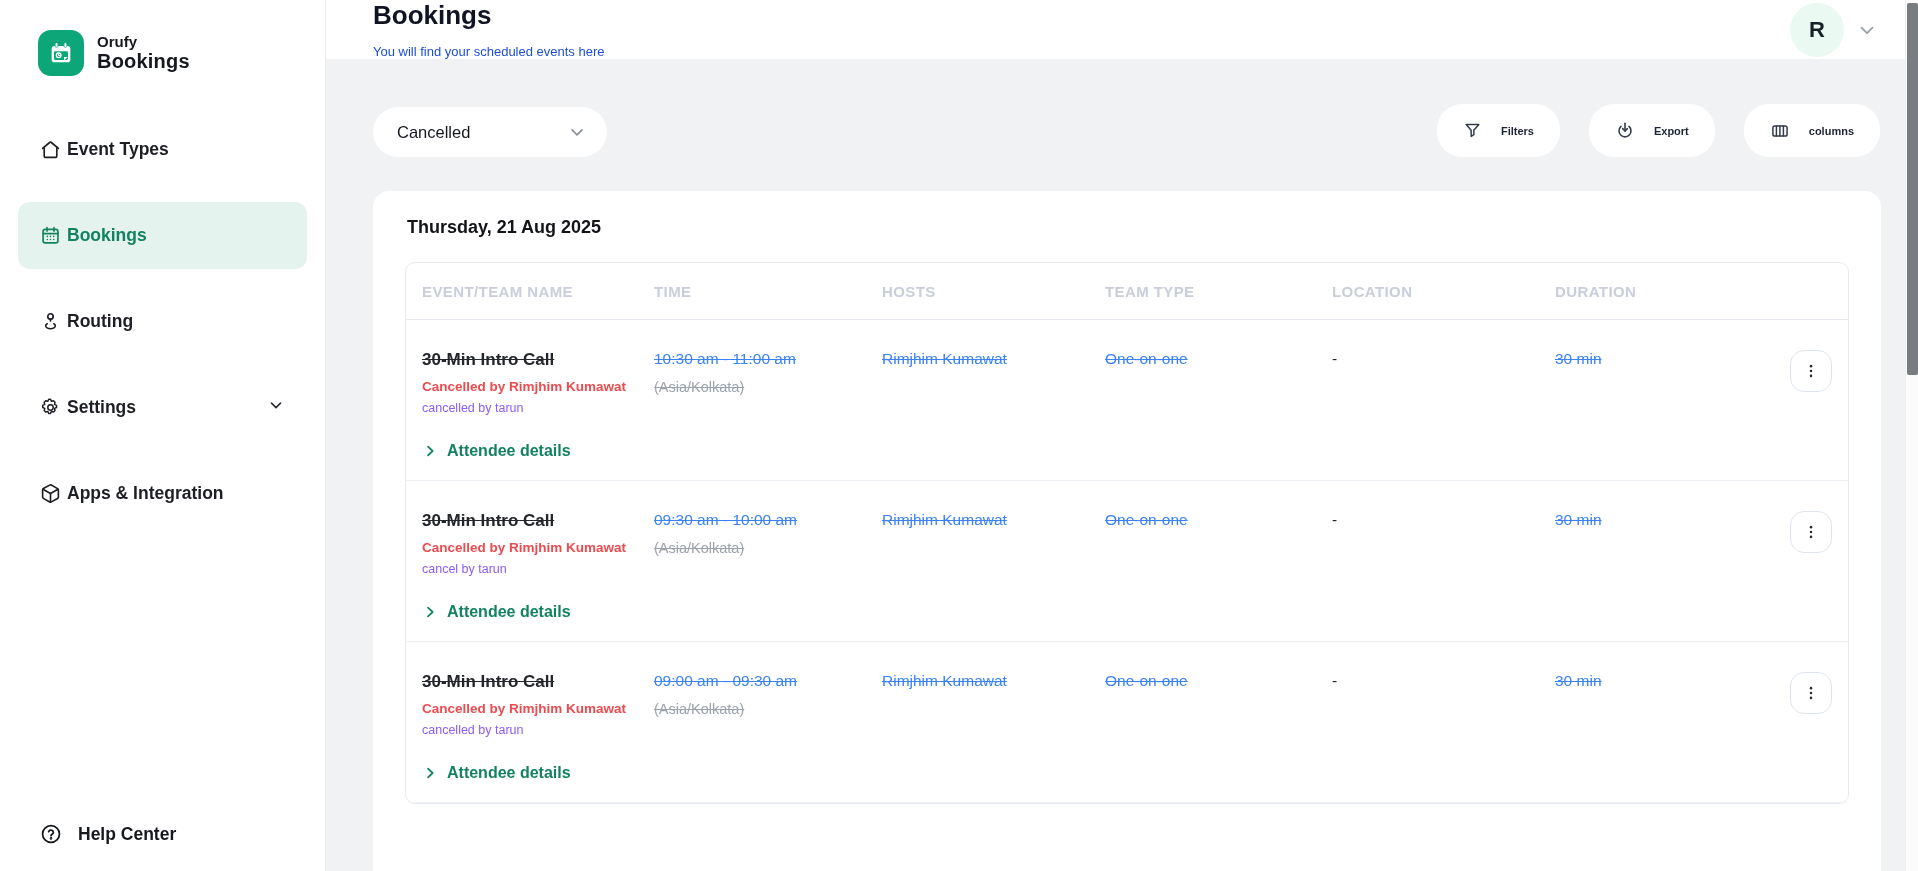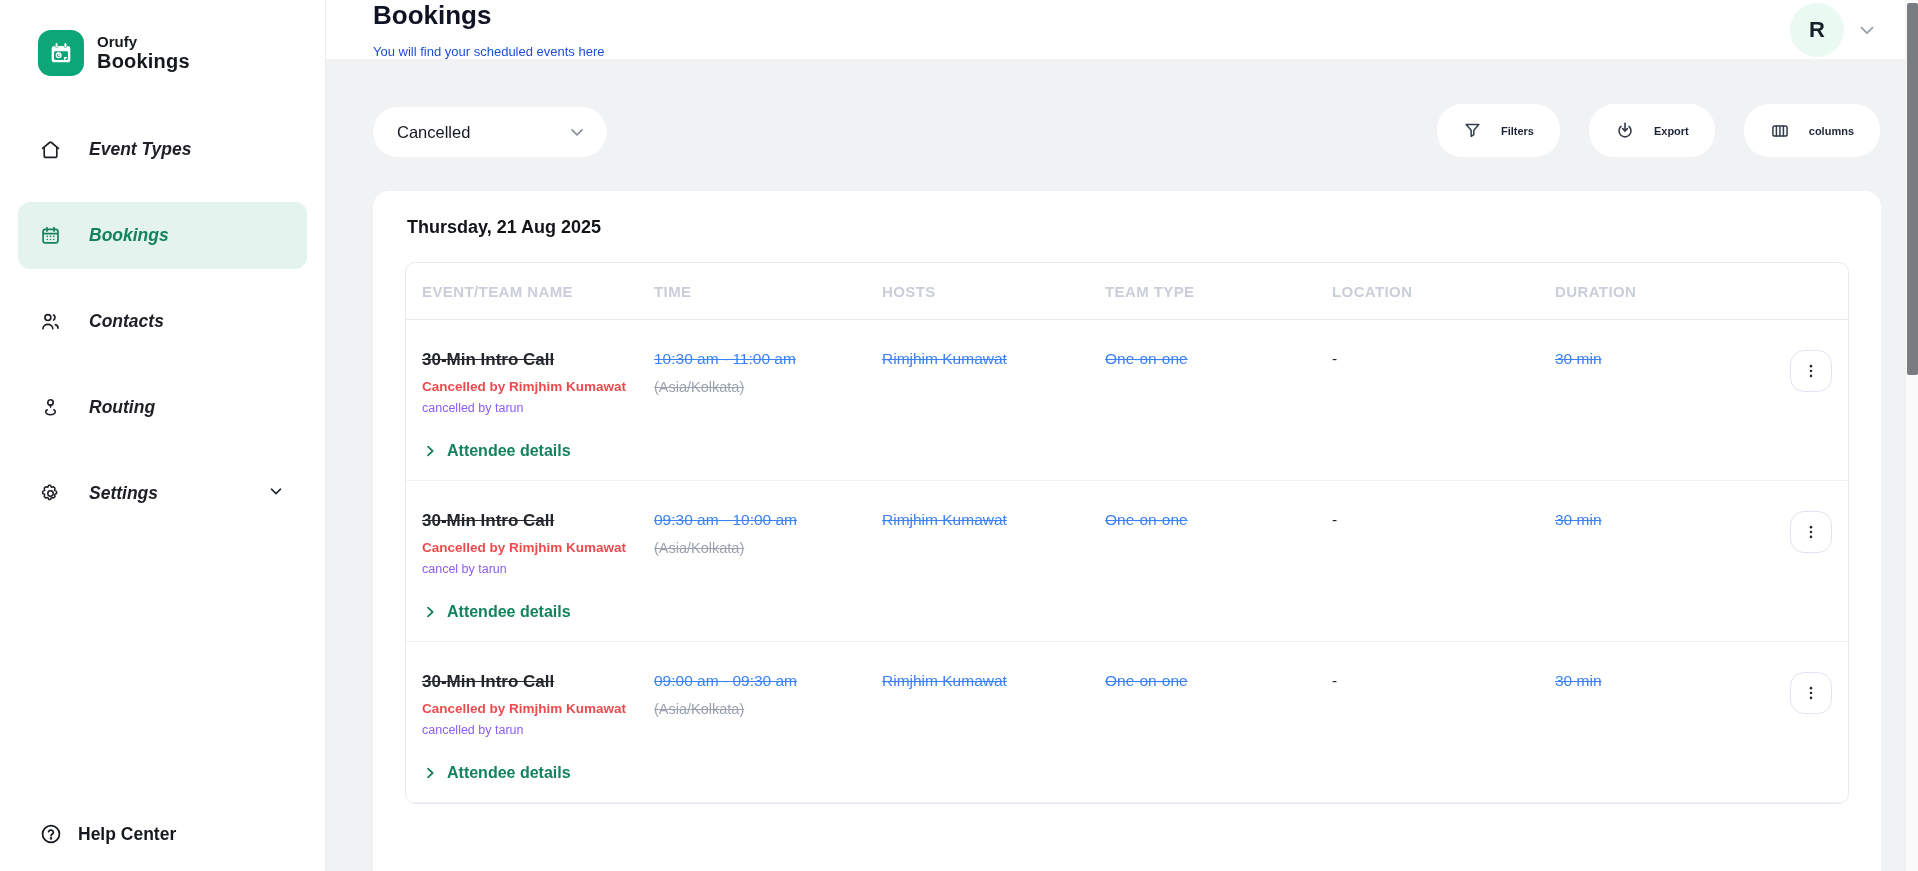--- a/index.html
+++ b/index.html
@@ -20,22 +20,22 @@
   .logo-badge {
     width:46px; height:46px; border-radius:13px; background:#0CA678;
     display:flex; align-items:center; justify-content:center; flex:0 0 auto;
   }
   .brand-text { display:flex; flex-direction:column; line-height:1.15; }
   .brand-top { font-size:15px; font-weight:600; color:#15181d; }
   .brand-bottom { font-size:20px; font-weight:800; color:#15181d; letter-spacing:.2px; }
 
   .nav { margin-top:40px; display:flex; flex-direction:column; gap:19px; }
   .nav-item {
-    height:67px; border-radius:12px; display:flex; align-items:center; gap:28px;
-    padding:0 22px; font-size:17.5px; font-weight:600; color:#1d1f24; cursor:pointer;font-style:italic;
+    height:67px; border-radius:12px; display:flex; align-items:center; gap:6px;
+    padding:0 22px; font-size:17.5px; font-weight:600; color:#1d1f24; cursor:pointer;
   }
   .nav-item svg { flex:0 0 auto; }
   .nav-item.active { background:#E4F3ED; color:#13825F; }
   .nav-item .chev { margin-left:auto; color:#2a2d33; }
   .sidebar-footer {
     margin-top:auto; display:flex; align-items:center; gap:16px; padding:0 22px;
     font-size:17.5px; font-weight:700; color:#15181d; cursor:pointer;
   }
 
   
@@ -159,29 +159,20 @@
               <circle cx="12" cy="13" r="0.9"></circle>
               <circle cx="15.7" cy="13" r="0.9"></circle>
             <circle cx="8.3" cy="16.6" r="0.9"></circle>
               <circle cx="12" cy="16.6" r="0.9"></circle>
               <circle cx="15.7" cy="16.6" r="0.9"></circle>
           </g>
         </svg>
         <span>Bookings</span>
       </div>
 
-      <div class="nav-item">
-        <svg width="21" height="21" viewBox="0 0 24 24" fill="none" stroke="currentColor" stroke-width="1.9" stroke-linecap="round" stroke-linejoin="round">
-          <circle cx="9" cy="7.5" r="3.4"></circle>
-          <path d="M3.4 20.3c0-3.1 2.5-5.1 5.6-5.1s5.6 2 5.6 5.1"></path>
-          <path d="M15.5 4.6a3.4 3.4 0 0 1 0 5.8"></path>
-          <path d="M17.6 15.6c1.9.6 3 2 3 4.1"></path>
-        </svg>
-        <span>Contacts</span>
-      </div>
 
 
       <div class="nav-item">
         <svg width="21" height="21" viewBox="0 0 24 24" fill="none" stroke="currentColor" stroke-width="1.9" stroke-linecap="round" stroke-linejoin="round">
           <circle cx="12" cy="6.2" r="3.1"></circle>
           <path d="M12 9.3v2.2"></path>
           <path d="M8.2 14.6c-1 .6-1.7 1.4-1.7 2.3 0 1.9 2.5 3.4 5.5 3.4s5.5-1.5 5.5-3.4c0-.9-.6-1.7-1.7-2.3"></path>
         </svg>
         <span>Routing</span>
       </div>
@@ -192,20 +183,28 @@
           <circle cx="12" cy="12" r="3.1"></circle>
         </svg>
         <span>Settings</span>
         <span class="chev">
           <svg width="18" height="18" viewBox="0 0 24 24" fill="none" stroke="currentColor" stroke-width="2.2" stroke-linecap="round" stroke-linejoin="round">
               <path d="m6 9.5 6 6 6-6"></path>
             </svg>
         </span>
       </div>
 
+      <div class="nav-item">
+        <svg width="21" height="21" viewBox="0 0 24 24" fill="none" stroke="currentColor" stroke-width="1.9" stroke-linecap="round" stroke-linejoin="round">
+          <path d="M21 16V8a1.8 1.8 0 0 0-.9-1.6l-7.2-4a1.8 1.8 0 0 0-1.8 0l-7.2 4A1.8 1.8 0 0 0 3 8v8a1.8 1.8 0 0 0 .9 1.6l7.2 4a1.8 1.8 0 0 0 1.8 0l7.2-4A1.8 1.8 0 0 0 21 16z"></path>
+          <path d="M3.4 7.2 12 12l8.6-4.8"></path>
+          <path d="M12 22V12"></path>
+        </svg>
+        <span>Apps &amp; Integration</span>
+      </div>
     </nav>
 
     <div class="sidebar-footer">
       <svg width="22" height="22" viewBox="0 0 24 24" fill="none" stroke="currentColor" stroke-width="1.9" stroke-linecap="round" stroke-linejoin="round">
         <circle cx="12" cy="12" r="9.2"></circle>
         <path d="M9.4 9.4a2.7 2.7 0 0 1 5.2.9c0 1.8-2.6 2.2-2.6 3.6"></path>
         <circle cx="12" cy="16.8" r="0.5" fill="currentColor"></circle>
       </svg>
       <span>Help Center</span>
     </div>

